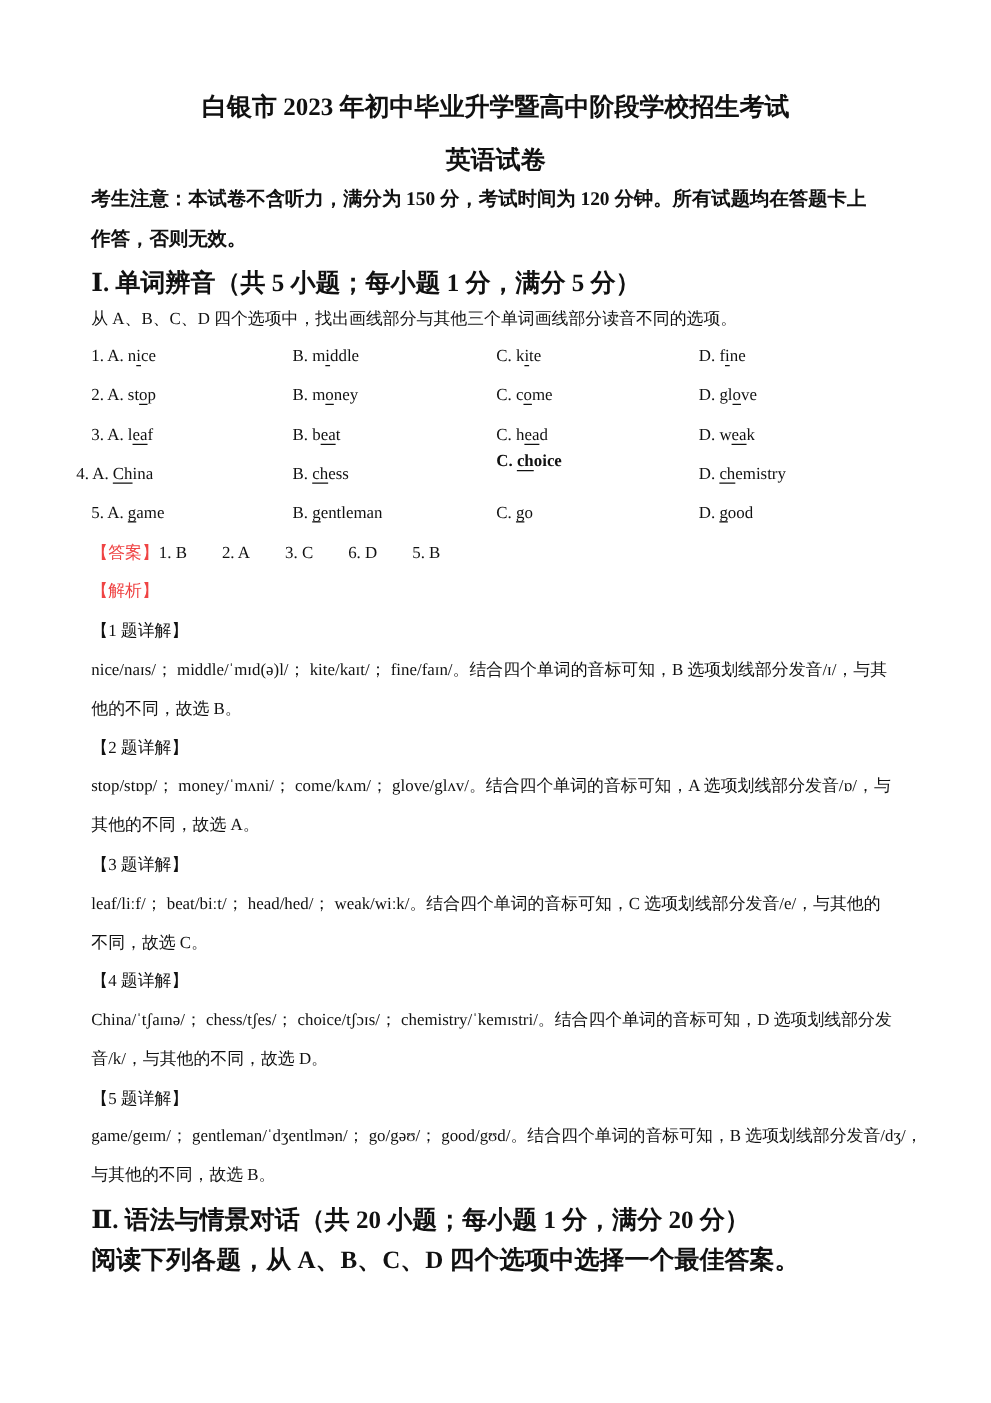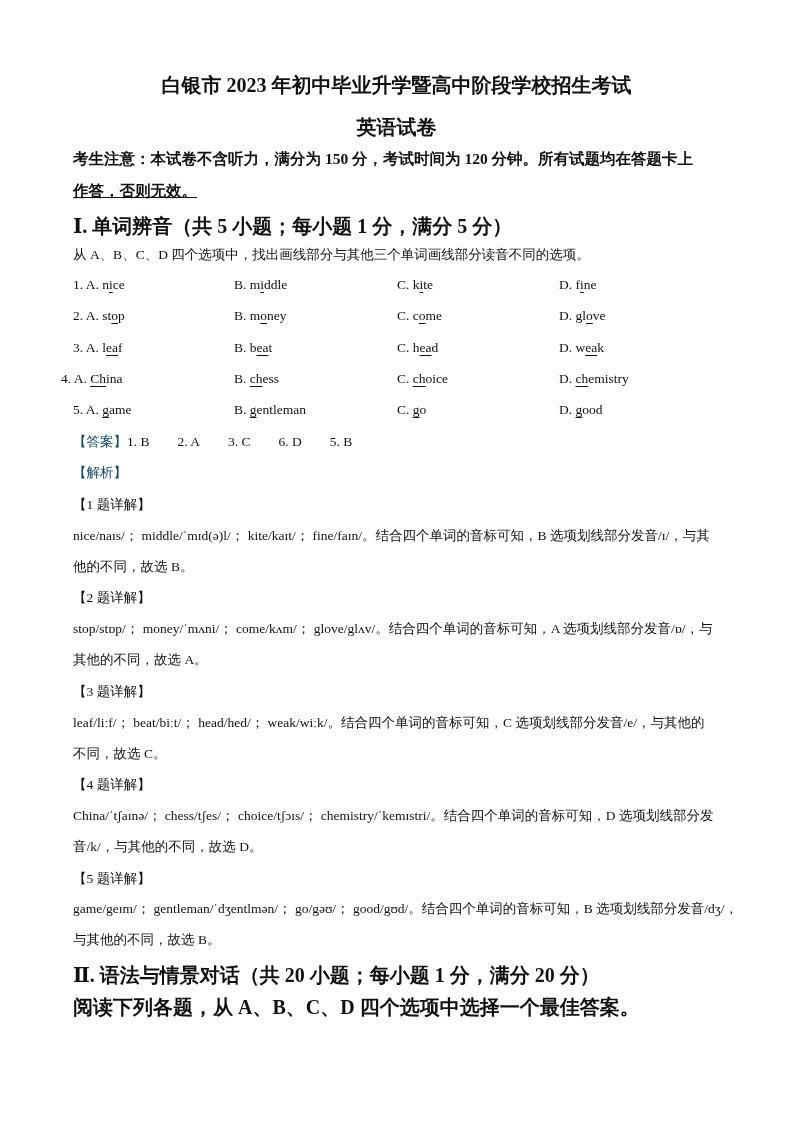--- a/index.html
+++ b/index.html
@@ -4,54 +4,54 @@
 <style>
   html, body { margin: 0; padding: 0; background: #ffffff; }
   body { width: 793px; height: 1122px; position: relative; overflow: hidden;
          font-family: "Liberation Serif", "DejaVu Serif", serif; color: #111; }
   .abs { position: absolute; white-space: nowrap; }
   .title { left: 0; width: 793px; text-align: center; font-weight: bold; font-size: 20px; }
   .notice { left: 73px; font-size: 15.5px; font-weight: bold; }
   .sec { left: 73px; font-size: 20px; font-weight: bold; }
   .opt { font-size: 13.5px; }
   .u { text-decoration: underline; text-underline-offset: 3px; }
-  .blue { color: #0c4a6e; }
+  .blue { color: #ef4444; }
   .ans-item { display: inline-block; margin-right: 28px; }
   .para { left: 73px; font-size: 13.5px; }
 </style>
 </head>
 <body>
 
 <div>
 
   <div class="abs title" style="top:72px;">白银市 2023 年初中毕业升学暨高中阶段学校招生考试</div>
   <div class="abs title" style="top:114px;">英语试卷</div>
 
   <div class="abs notice" style="top:149px;">考生注意：本试卷不含听力，满分为 150 分，考试时间为 120 分钟。所有试题均在答题卡上</div>
-  <div class="abs notice" style="top:181px;text-decoration:underline;">作答，否则无效。</div>
+  <div class="abs notice" style="top:181px;">作答，否则无效。</div>
 
   <div class="abs sec" style="top:213px;">Ⅰ. 单词辨音（共 5 小题；每小题 1 分，满分 5 分）</div>
   <div class="abs para" style="top:246px;">从 A、B、C、D 四个选项中，找出画线部分与其他三个单词画线部分读音不同的选项。</div>
 
   <div id="qlist">
       <div class="abs opt" style="top: 277px; left: 73px;"><span>1.</span> <span>A.</span> <span>n</span><span class="u">i</span><span>ce</span></div>
       <div class="abs opt" style="top: 277px; left: 234px;"><span>B.</span> <span>m</span><span class="u">i</span><span>ddle</span></div>
       <div class="abs opt" style="top: 277px; left: 397px;"><span>C.</span> <span>k</span><span class="u">i</span><span>te</span></div>
       <div class="abs opt" style="top: 277px; left: 559px;"><span>D.</span> <span>f</span><span class="u">i</span><span>ne</span></div>
       <div class="abs opt" style="top: 308px; left: 73px;"><span>2.</span> <span>A.</span> <span>st</span><span class="u">o</span><span>p</span></div>
       <div class="abs opt" style="top: 308px; left: 234px;"><span>B.</span> <span>m</span><span class="u">o</span><span>ney</span></div>
       <div class="abs opt" style="top: 308px; left: 397px; text-align: center;"><span>C.</span> <span>c</span><span class="u">o</span><span>me</span></div>
       <div class="abs opt" style="top: 308px; left: 559px;"><span>D.</span> <span>gl</span><span class="u">o</span><span>ve</span></div>
       <div class="abs opt" style="top: 340px; left: 73px;"><span>3.</span> <span>A.</span> <span>l</span><span class="u">ea</span><span>f</span></div>
       <div class="abs opt" style="top: 340px; left: 234px;"><span>B.</span> <span>b</span><span class="u">ea</span><span>t</span></div>
       <div class="abs opt" style="top: 340px; left: 397px;"><span>C.</span> <span>h</span><span class="u">ea</span><span>d</span></div>
       <div class="abs opt" style="top: 340px; left: 559px;"><span>D.</span> <span>w</span><span class="u">ea</span><span>k</span></div>
       <div class="abs opt" style="top: 371px; left: 61px;"><span>4.</span> <span>A.</span> <span></span><span class="u">Ch</span><span>ina</span></div>
       <div class="abs opt" style="top: 371px; left: 234px;"><span>B.</span> <span></span><span class="u">ch</span><span>ess</span></div>
-      <div class="abs opt" style="top: 371px; left: 397px;"><span>C.</span> <span></span><span class="u">ch</span><span>oice</span></div>
+      <div class="abs opt" style="top: 361px; left: 397px; font-weight: bold;"><span>C.</span> <span></span><span class="u">ch</span><span>oice</span></div>
       <div class="abs opt" style="top: 371px; left: 559px;"><span>D.</span> <span></span><span class="u">ch</span><span>emistry</span></div>
       <div class="abs opt" style="top: 402px; left: 73px;"><span>5.</span> <span>A.</span> <span></span><span class="u">g</span><span>ame</span></div>
       <div class="abs opt" style="top: 402px; left: 234px;"><span>B.</span> <span></span><span class="u">g</span><span>entleman</span></div>
       <div class="abs opt" style="top: 402px; left: 397px;"><span>C.</span> <span></span><span class="u">g</span><span>o</span></div>
       <div class="abs opt" style="top: 402px; left: 559px;"><span>D.</span> <span></span><span class="u">g</span><span>ood</span></div>
     </div>
 
   <div class="abs para" style="top:433px;">
     <span class="blue">【答案】</span><span class="ans-item">1. B</span><span class="ans-item">2. A</span><span class="ans-item">3. C</span><span class="ans-item">6. D</span><span class="ans-item">5. B</span>
   </div>

